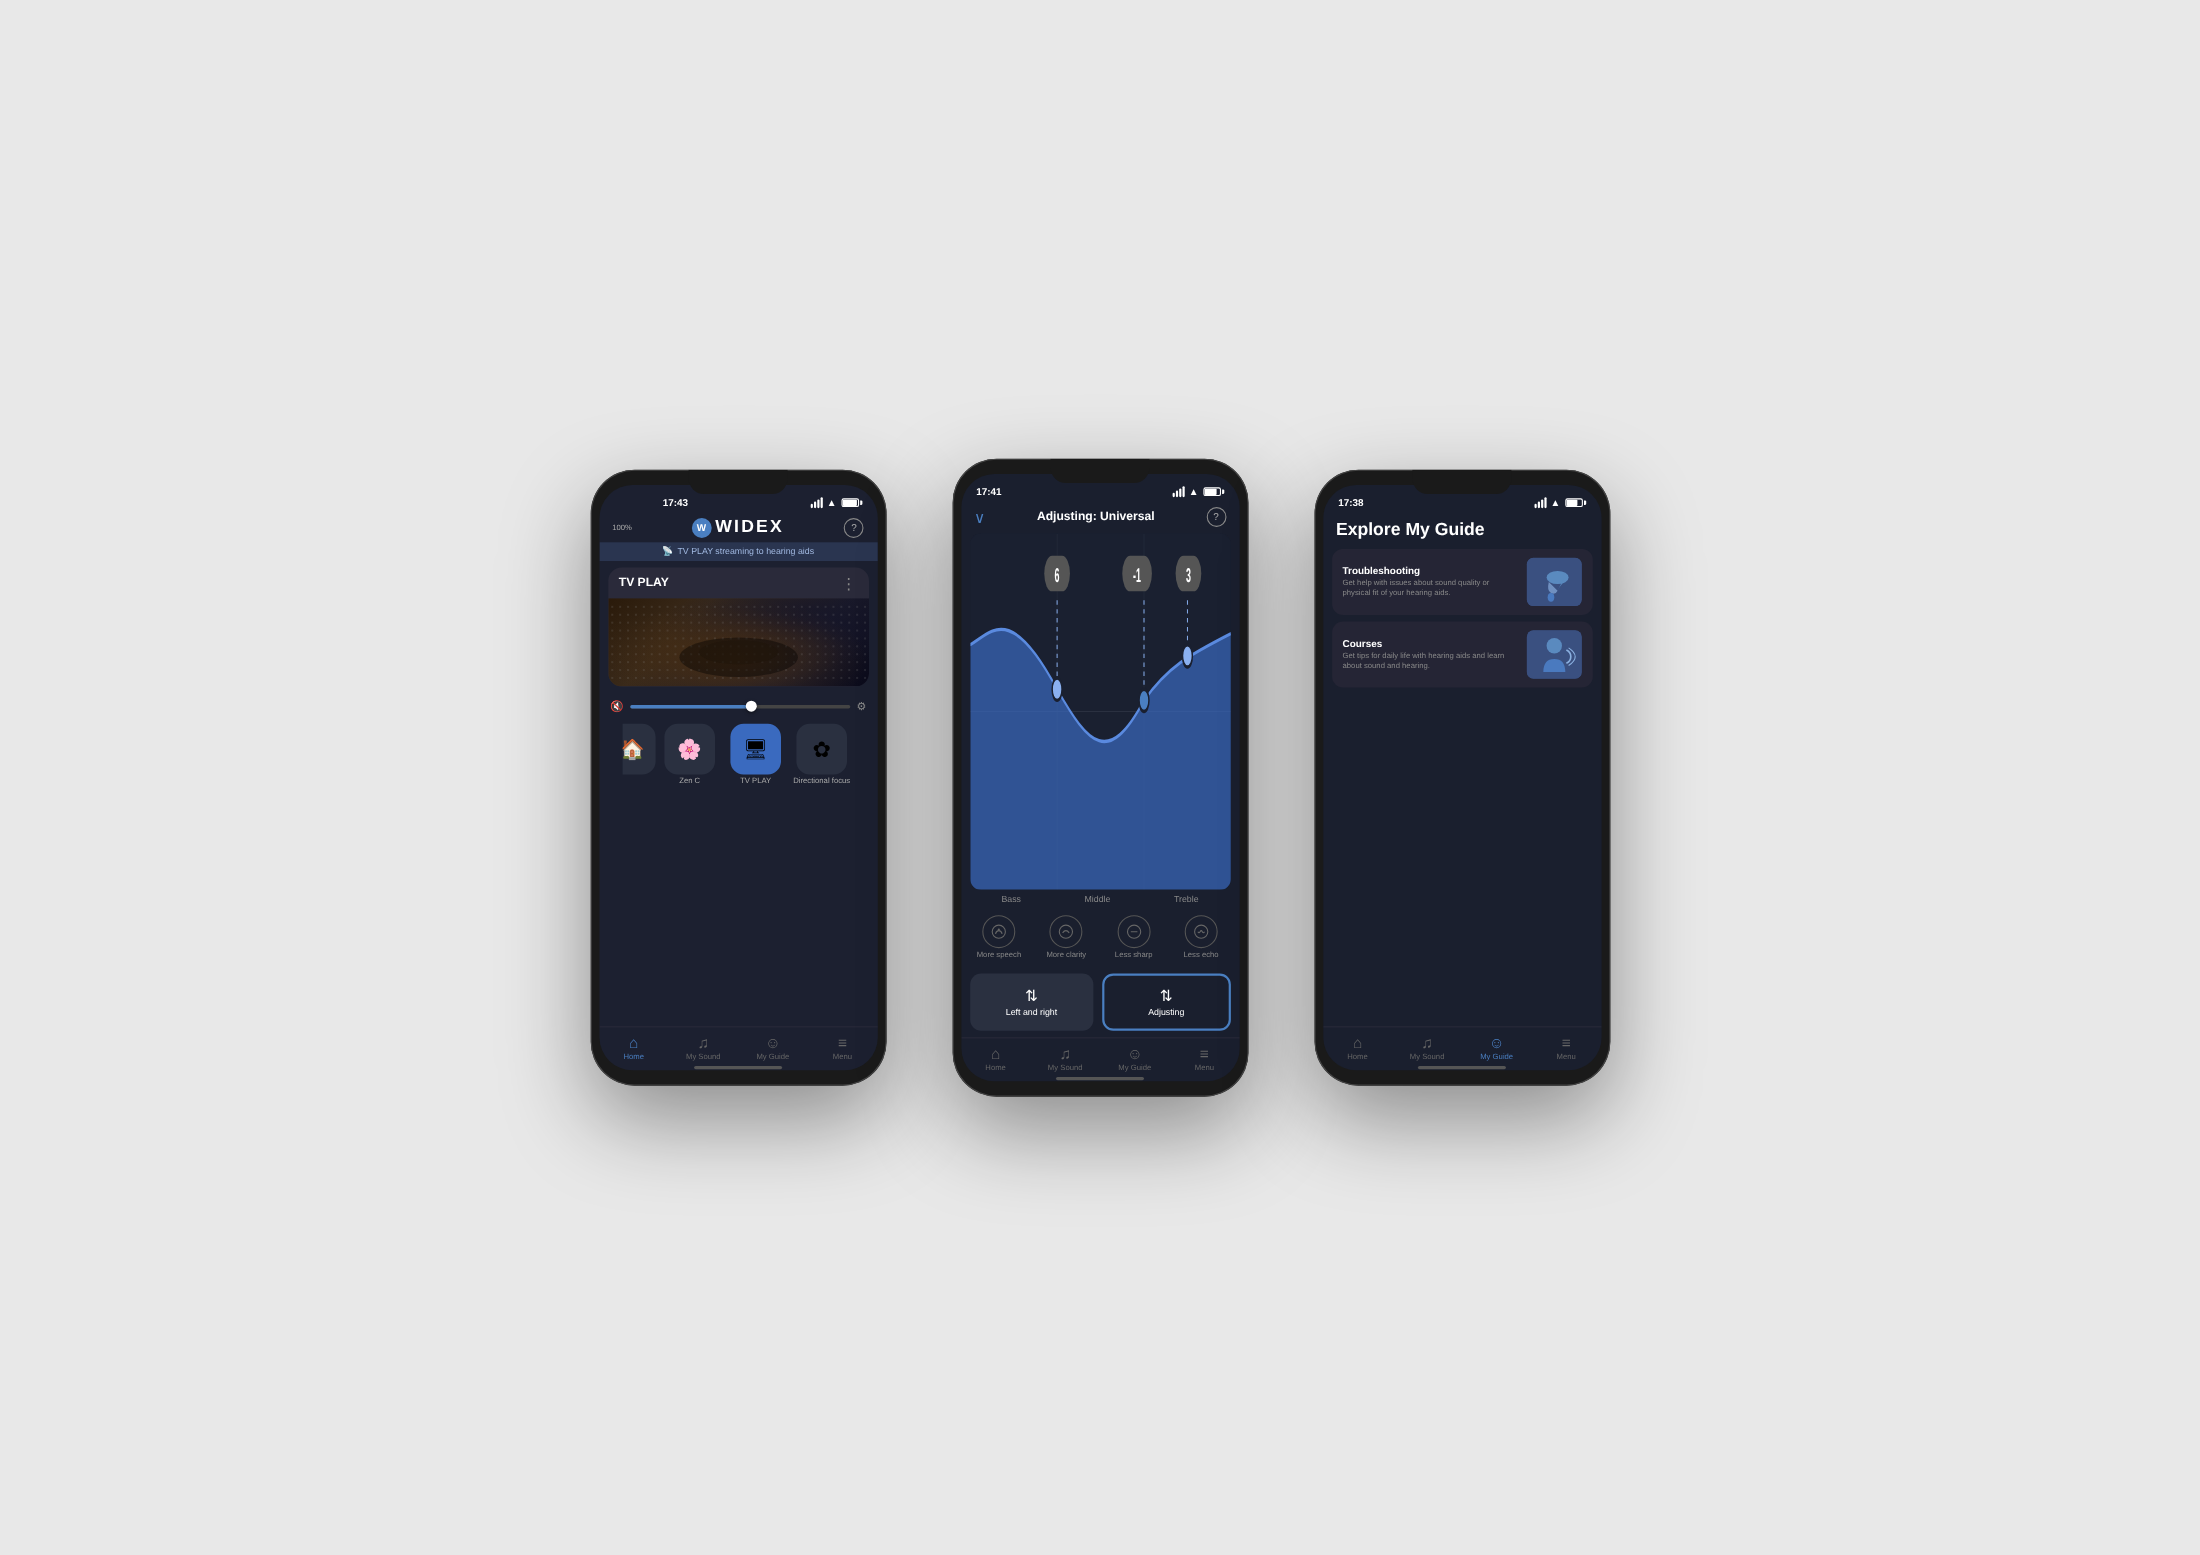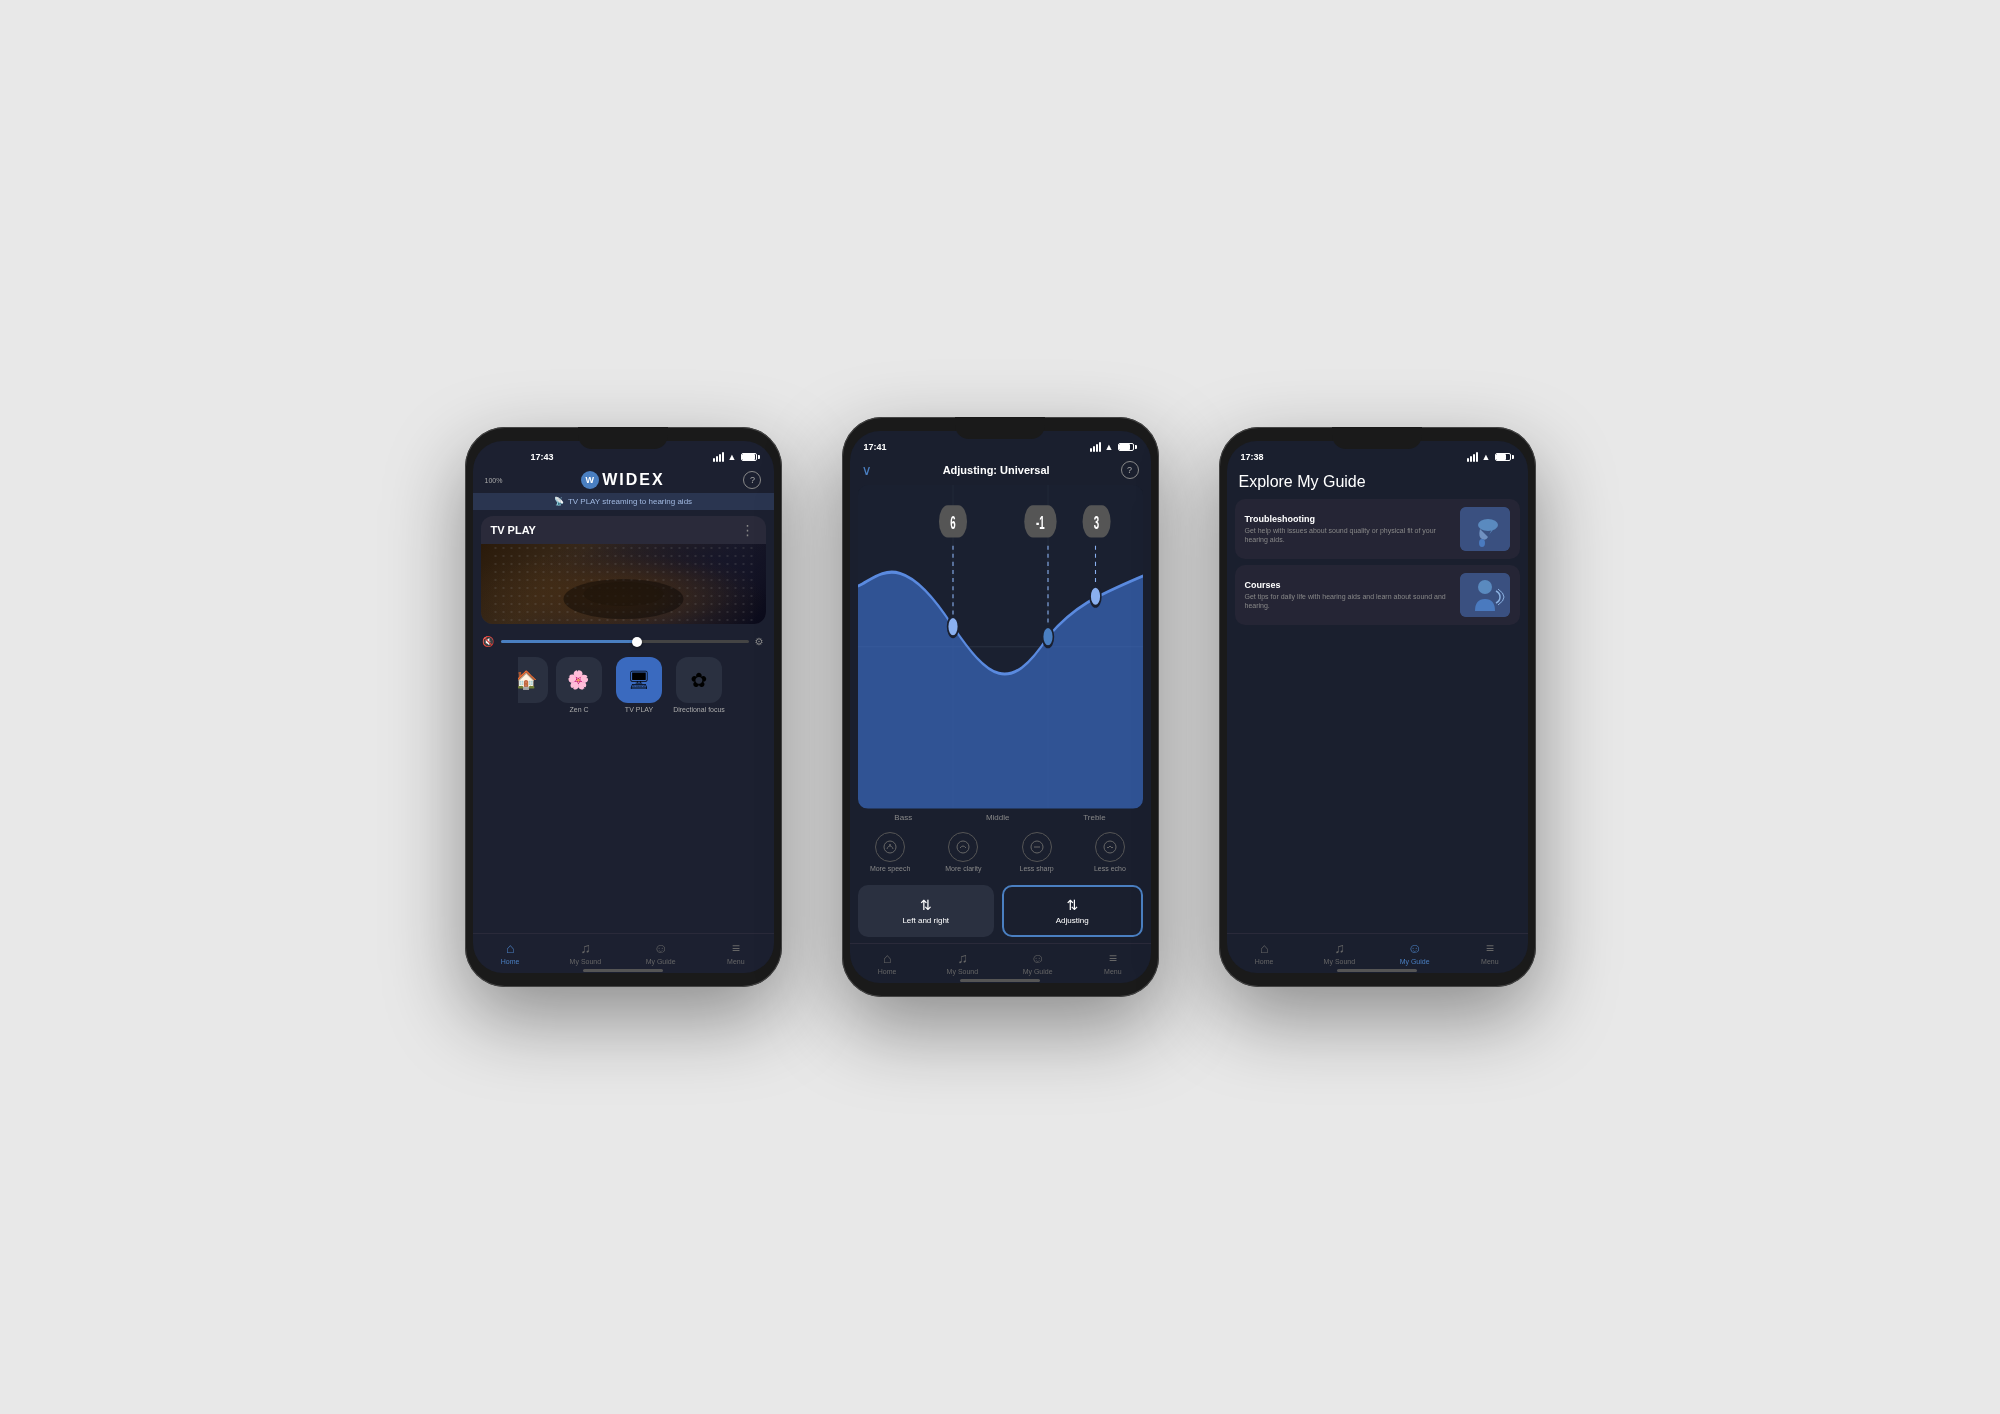--- a/index.html
+++ b/index.html
@@ -19,21 +19,21 @@
       height: 1414px;
       background: #e8e8e8;
       display: flex;
       align-items: center;
       justify-content: center;
       gap: 60px;
     }
 
     
     .phone {
-      width: 317px;
+      width: 269px;
       height: 560px;
       background: #1a1a1a;
       border-radius: 40px;
       position: relative;
       box-shadow: 0 30px 80px rgba(0,0,0,0.4), inset 0 0 0 1px #444;
       overflow: hidden;
     }
 
     .phone-screen {
       position: absolute;
@@ -426,21 +426,21 @@
     .eq-btn-label { font-size: 8px; color: white; }
 
     
     .phone3-header {
       padding: 4px 12px 8px;
       flex-shrink: 0;
     }
 
     .guide-title {
       font-size: 16px;
-      font-weight: 400;
+      font-weight: 700;
       color: white;
     }
 
     .guide-items {
       flex: 1;
       overflow: hidden;
       padding: 0 8px;
       display: flex;
       flex-direction: column;
       gap: 6px;

